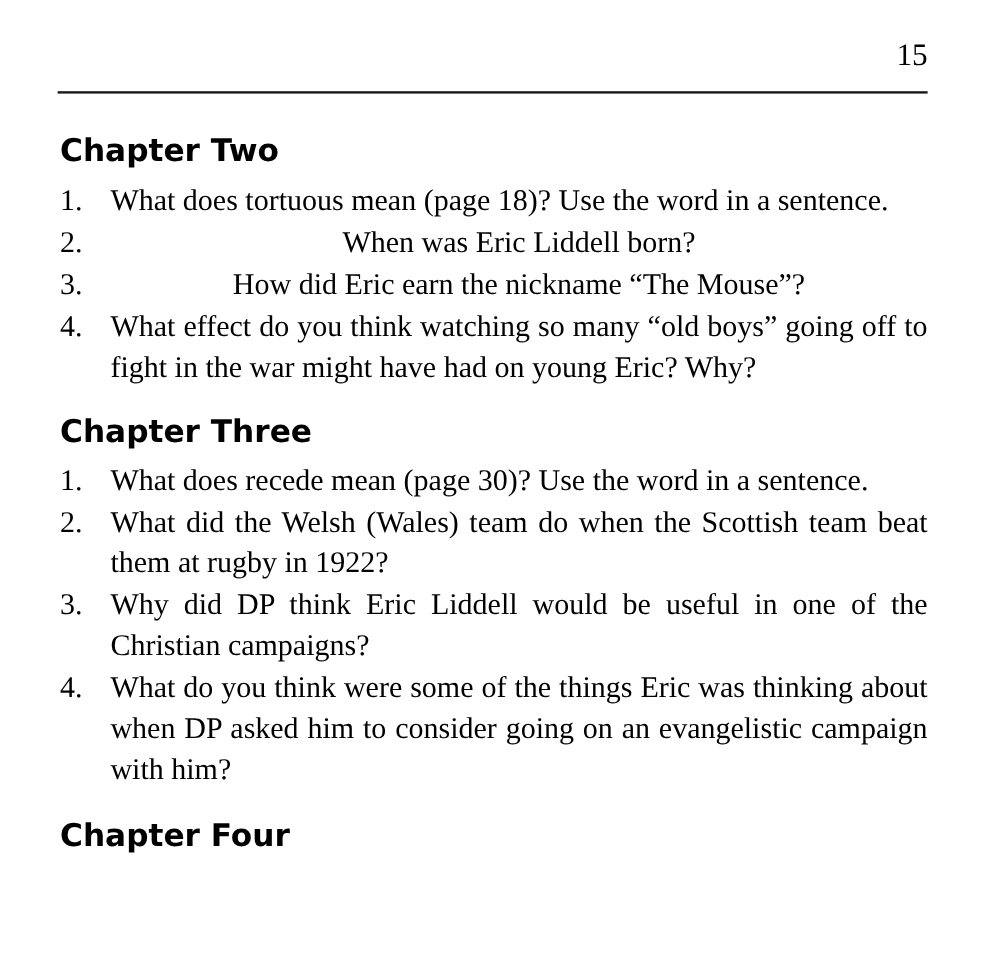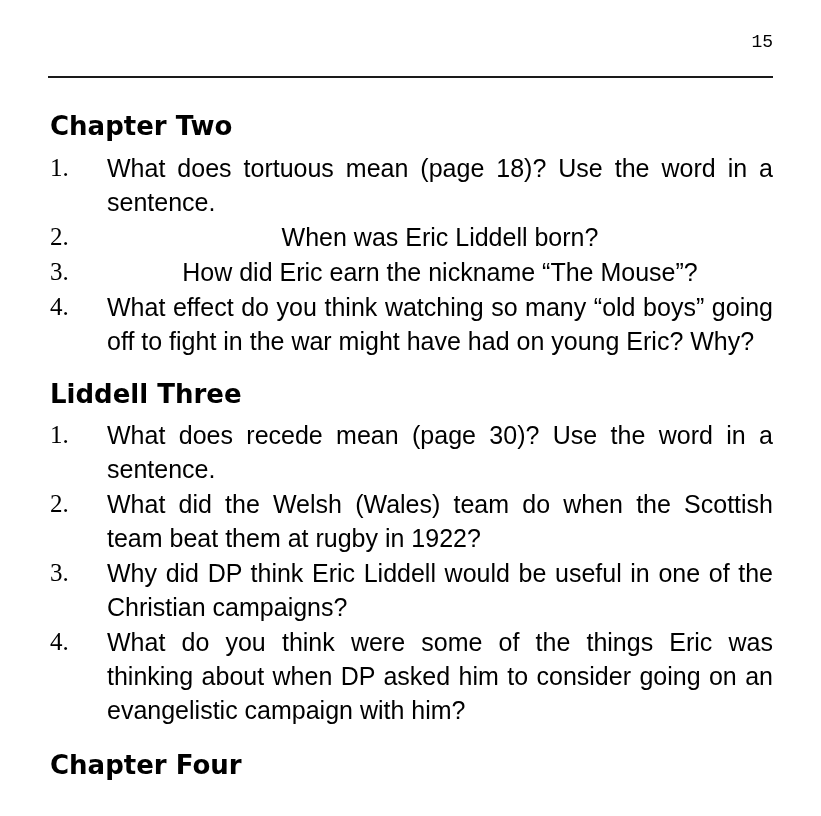--- a/index.html
+++ b/index.html
@@ -35,22 +35,22 @@
     font-style: italic;
     font-size: 27px;
     line-height: 1;
     margin-top: 33px;
     letter-spacing: 0.2px;
   }
   .page-number {
     position: absolute;
     right: 0;
     top: 33px;
-    font-family: Liberation Mono, monospace;
-    font-size: 18px;
+    font-family: Liberation Serif, serif;
+    font-size: 26px;
     line-height: 1;
   }
   
   .content {
     padding-top: 34px;
   }
   .section-heading {
     font-family: "DejaVu Sans", sans-serif;
     font-weight: bold;
     font-size: 26px;
@@ -74,27 +74,26 @@
     flex: 0 0 44px;
     font-family: "Liberation Serif", serif;
     font-size: 25px;
     line-height: 34px;
     text-align: left;
     padding-left: 2px;
     box-sizing: border-box;
   }
   .q-text {
     flex: 1 1 auto;
-    font-family: Liberation Sans, sans-serif;
+    font-family: Liberation Serif, serif;
     font-size: 25px;
     line-height: 34px;
     text-align: justify;
     text-justify: inter-word;
     hyphens: none;
-    margin-left: 15px;
   }
   .q-text.nojustify {
     text-align: center;
   }
   .section-heading.last {
     margin-top: 24px;
     margin-bottom: 16px;
   }
 </style>
 </head>
@@ -124,21 +123,21 @@
           <span class="q-text nojustify">How did Eric earn the nickname “The Mouse”?</span>
         </li>
         <li>
           <span class="q-num">4.</span>
           <span class="q-text">What effect do you think watching so many “old boys” going off to fight in the war might have had on young Eric? Why?</span>
         </li>
       </ol>
     </div>
 
     <div class="section">
-      <h2 class="section-heading">Liddell Three</h2>
+      <h2 class="section-heading">Chapter Three</h2>
       <ol class="questions">
         <li>
           <span class="q-num">1.</span>
           <span class="q-text">What does recede mean (page 30)? Use the word in a sentence.</span>
         </li>
         <li>
           <span class="q-num">2.</span>
           <span class="q-text">What did the Welsh (Wales) team  do when the Scottish team beat them at rugby in 1922?</span>
         </li>
         <li>

